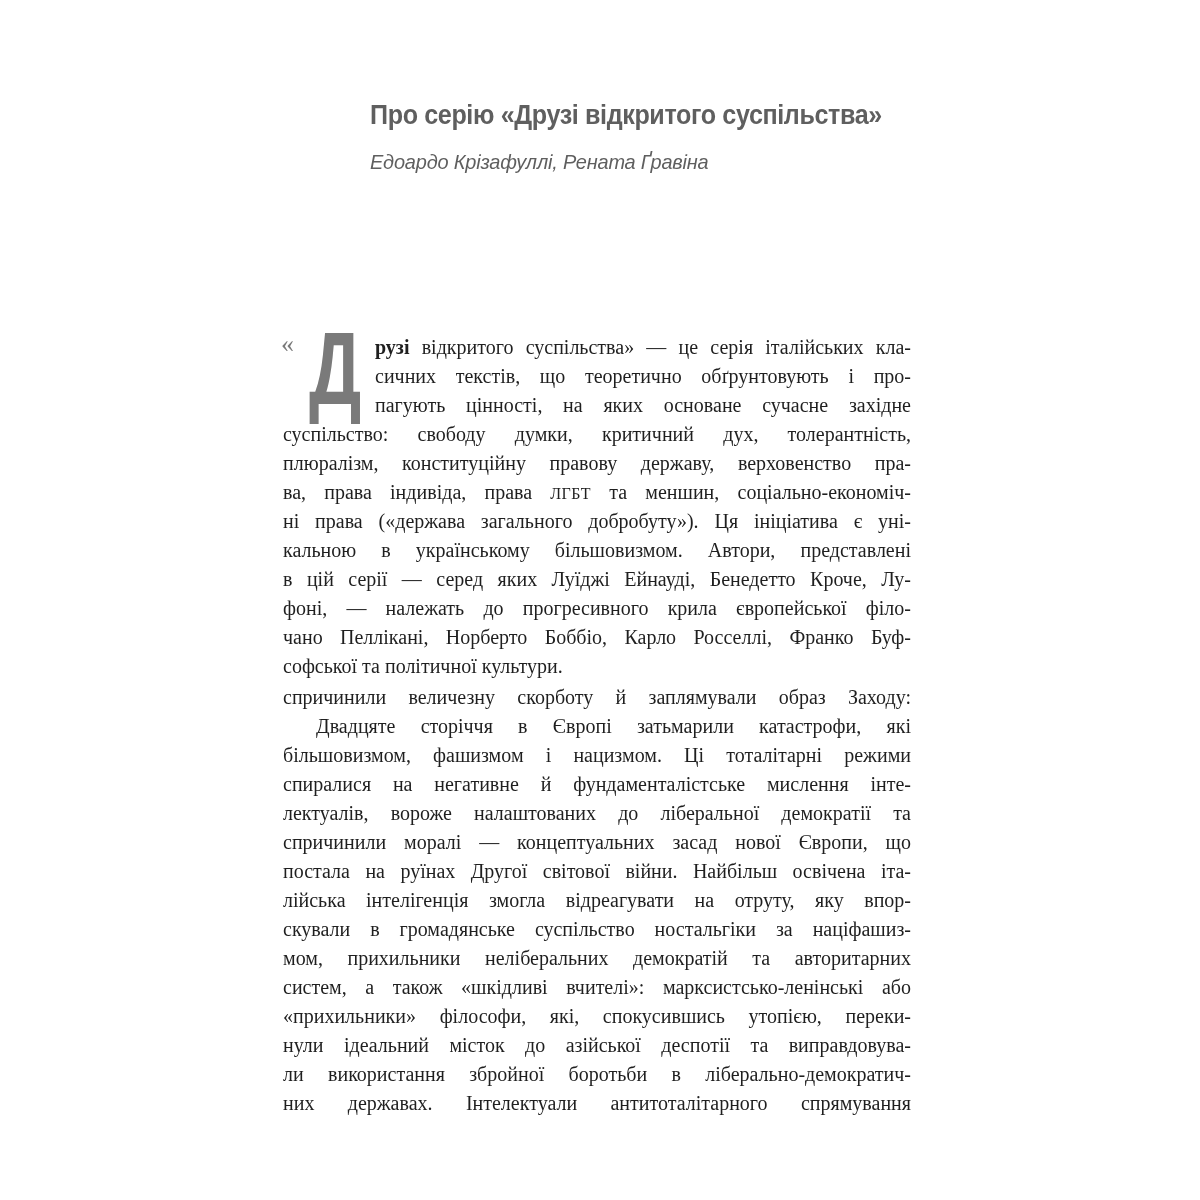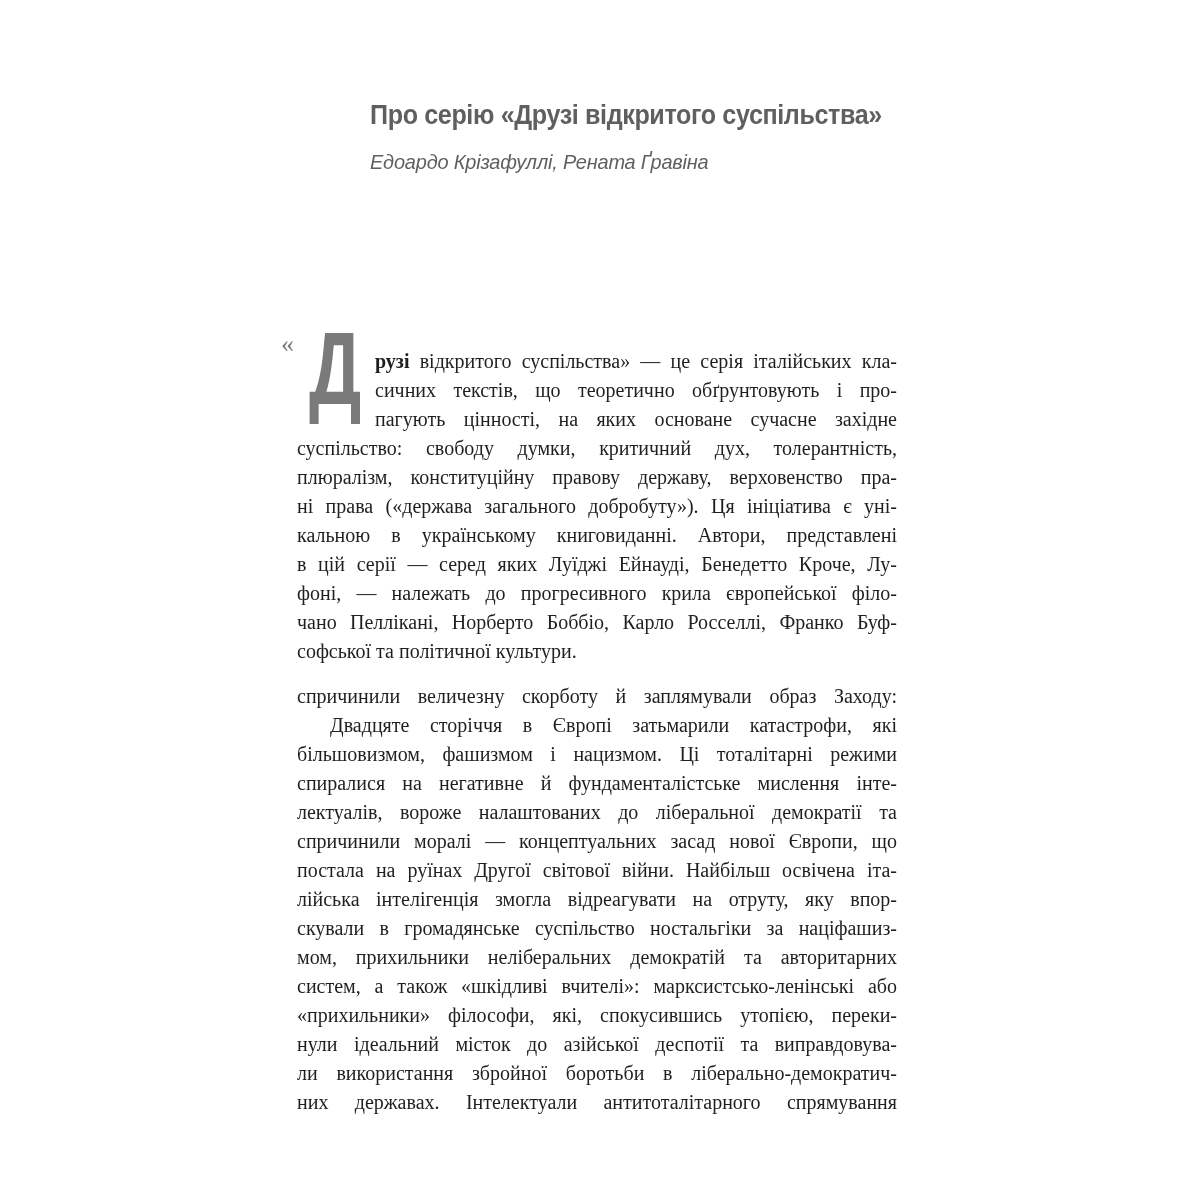--- a/index.html
+++ b/index.html
@@ -77,21 +77,21 @@
     display: block;
     font-family: "Liberation Sans", sans-serif;
     font-weight: 700;
     font-size: 102px;
     line-height: 76px;
     height: 80px;
     color: var(--dropcap, #7a7a7a);
     transform: scaleX(0.72);
     transform-origin: left top;
   }
-  .para { margin: 16px; }
+  .para { margin: 2px; }
   .line {
     height: 29px;
     text-align: justify;
     text-align-last: justify;
     white-space: nowrap; 
   }
   .line { white-space: normal; }
   .line.lastline { text-align-last: left; }
   .line.indent { padding-left: 33px; }
   .bold { font-weight: 700; }
@@ -112,22 +112,23 @@
       <span class="open-quote">«</span>
       <span class="dropcap-letter">Д</span>
     </div>
 
   <div class="para">
         <div class="line"><span class="bold">рузі</span><span> відкритого суспільства» — це серія італійських кла-</span></div>
         <div class="line"><span>сичних текстів, що теоретично обґрунтовують і про-</span></div>
         <div class="line"><span>пагують цінності, на яких основане сучасне західне</span></div>
         <div class="line"><span>суспільство: свободу думки, критичний дух, толерантність,</span></div>
         <div class="line"><span>плюралізм, конституційну правову державу, верховенство пра-</span></div>
+        <div class="line"><span>ва, права індивіда, права </span><span class="smallcaps">ЛГБТ</span><span> та меншин, соціально-економіч-</span></div>
         <div class="line"><span>ні права («держава загального добробуту»). Ця ініціатива є уні-</span></div>
-        <div class="line"><span>кальною в українському книговиданні. Автори, представлені</span></div>
+        <div class="line"><span>кальною в українському більшовизмом. Автори, представлені</span></div>
         <div class="line"><span>в цій серії — серед яких Луїджі Ейнауді, Бенедетто Кроче, Лу-</span></div>
         <div class="line"><span>фоні, — належать до прогресивного крила європейської філо-</span></div>
         <div class="line"><span>чано Пеллікані, Норберто Боббіо, Карло Росселлі, Франко Буф-</span></div>
         <div class="line lastline"><span>софської та політичної культури.</span></div>
       </div>
       <div class="para">
         <div class="line"><span>спричинили величезну скорботу й заплямували образ Заходу:</span></div>
         <div class="line indent"><span>Двадцяте сторіччя в Європі затьмарили катастрофи, які</span></div>
         <div class="line"><span>більшовизмом, фашизмом і нацизмом. Ці тоталітарні режими</span></div>
         <div class="line"><span>спиралися на негативне й фундаменталістське мислення інте-</span></div>

